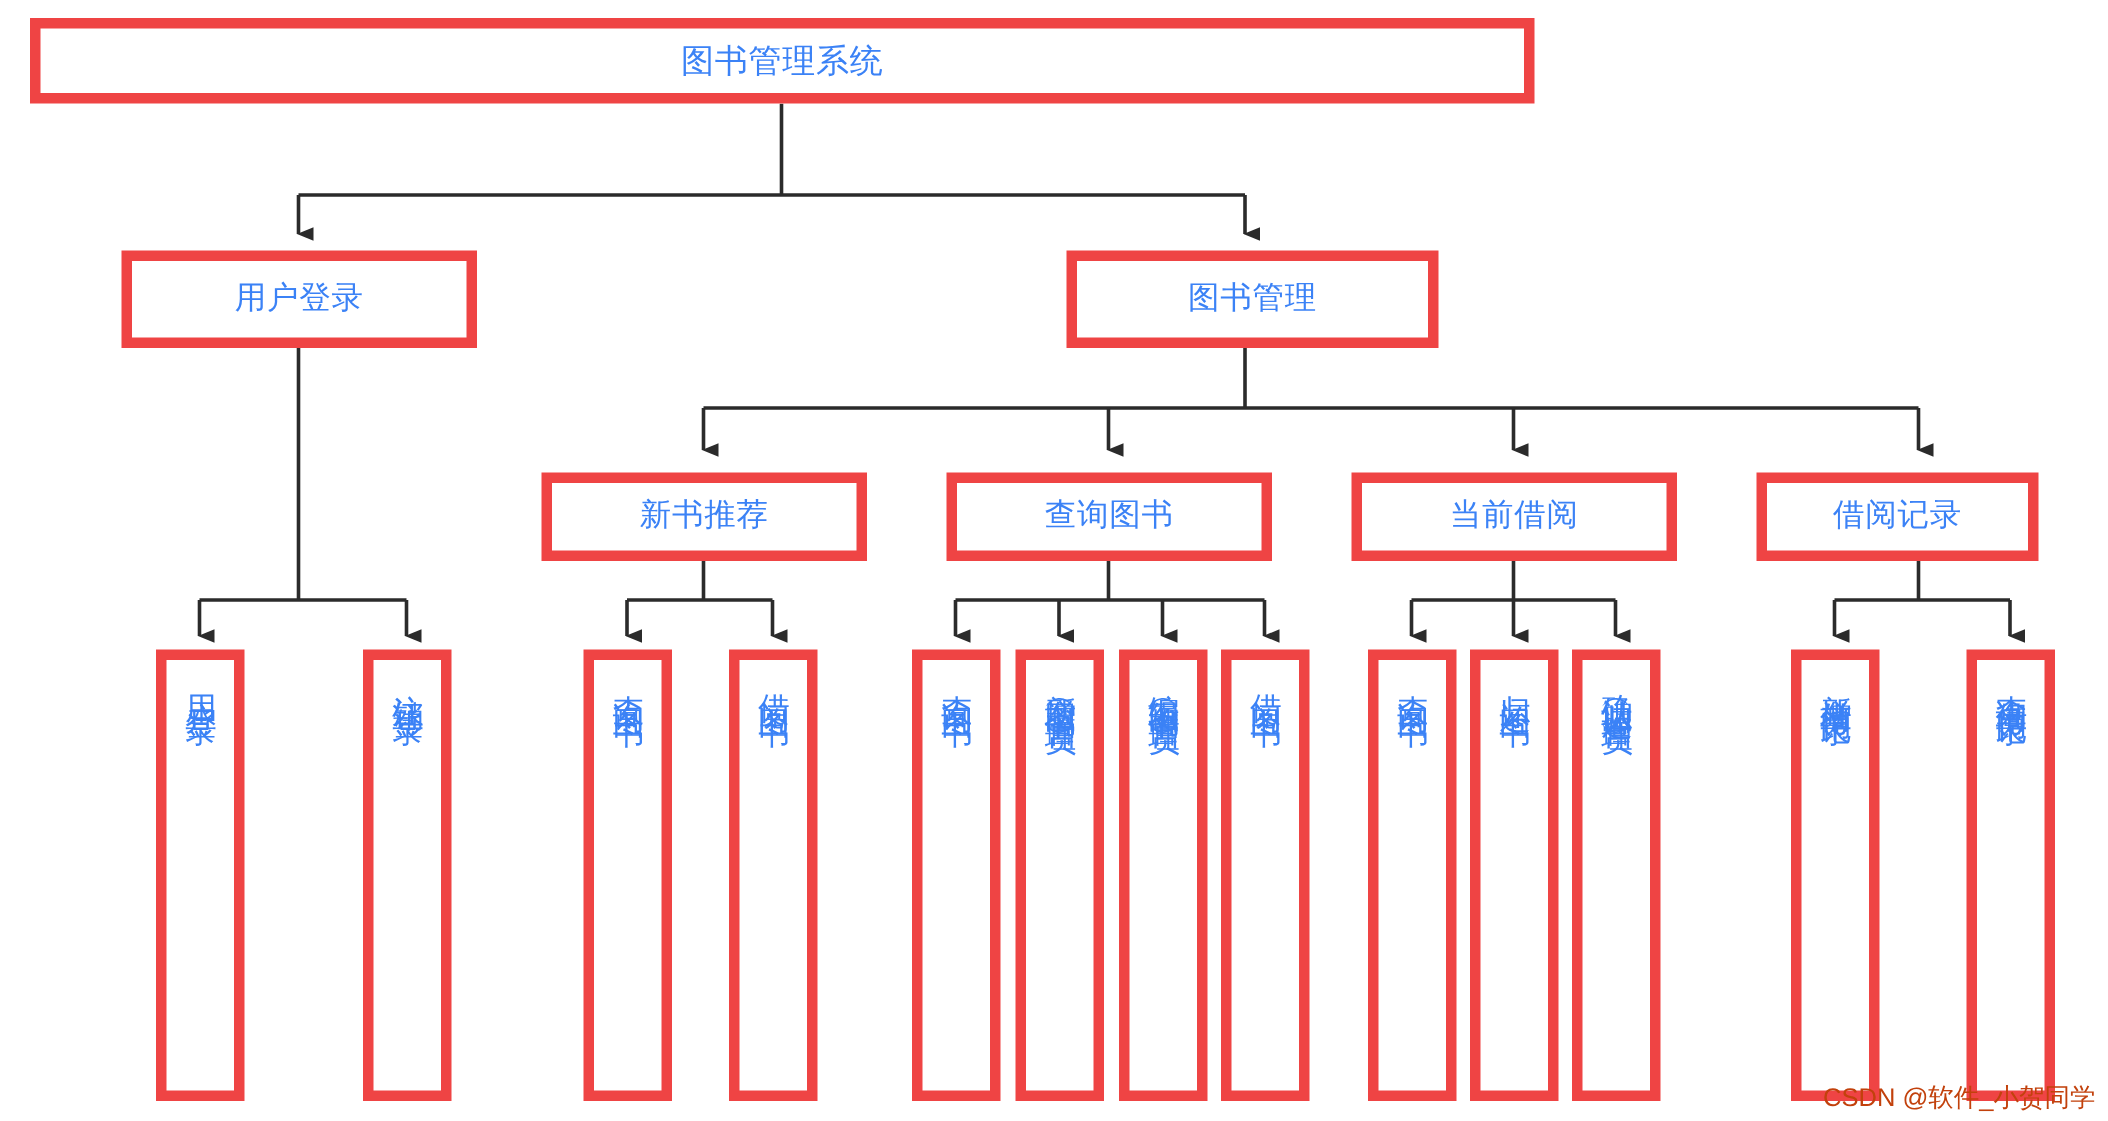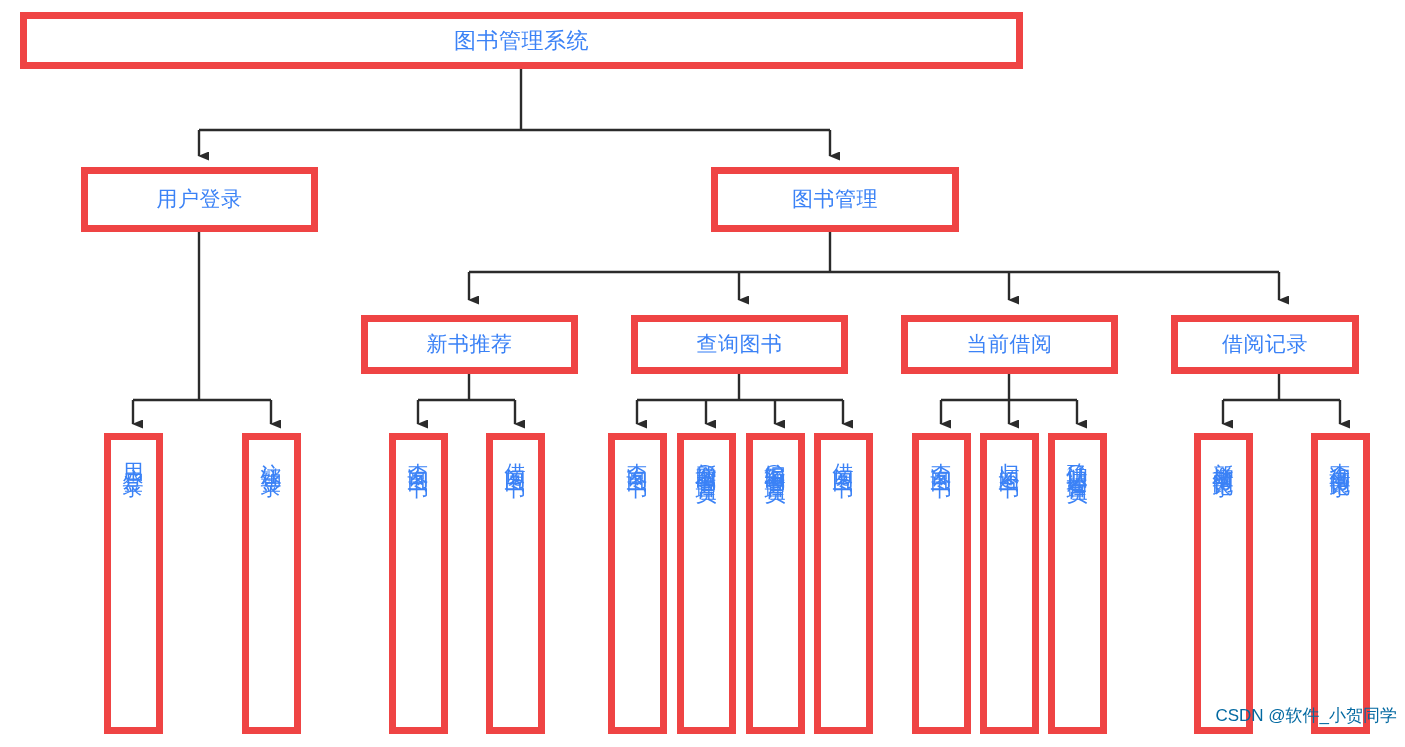--- a/index.html
+++ b/index.html
@@ -59,23 +59,23 @@
     font-size: 21px;
     letter-spacing: 5px;
     line-height: 1;
   }
   .node.vert.tall-text .label {
     letter-spacing: 3px;
   }
   .watermark {
     position: absolute;
     right: 8px;
-    bottom: 20px;
+    bottom: 4px;
     font-size: 17px;
-    color: #0369a1;
+    color: #c2410c;
     white-space: nowrap;
     user-select: none;
   }
 </style>
 </head>
 <body>
 
 <div id="diagram-root">
 
   <svg id="wires" viewBox="0 0 1405 747" xmlns="http://www.w3.org/2000/svg">

